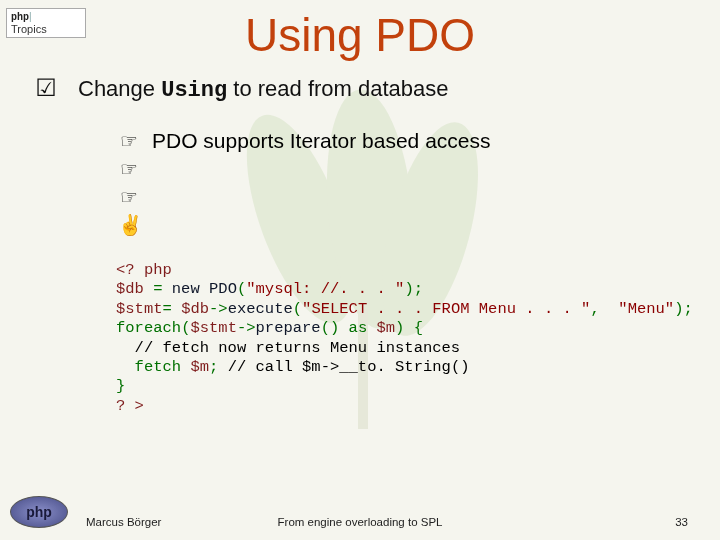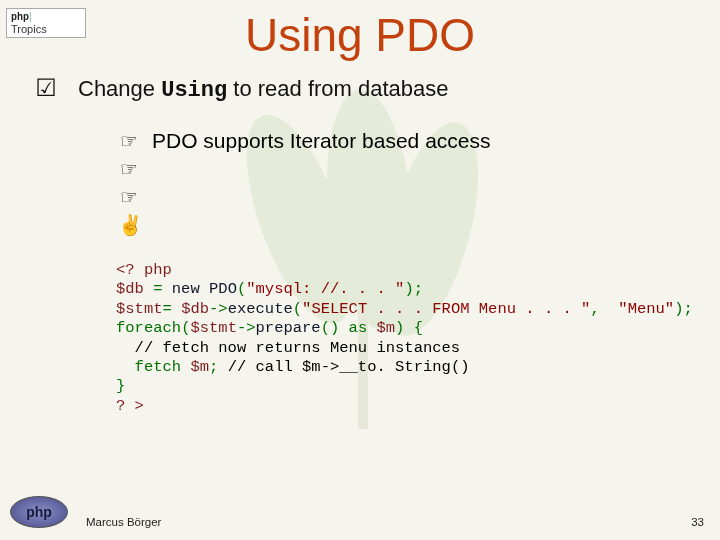--- a/index.html
+++ b/index.html
@@ -95,21 +95,21 @@
     margin-left: 10px;
     background: radial-gradient(ellipse at center, #8a8fc9 0%, #5a5f99 70%, #484c7c 100%);
     border-radius: 50% / 50%;
     display: flex; align-items: center; justify-content: center;
     color: #1a1a3a; font-weight: bold; font-size: 14px;
     font-family: Verdana, sans-serif;
     border: 1px solid #555;
   }
   .author { margin-left: 18px; }
   .mid { position: absolute; left: 50%; transform: translateX(-50%); }
-  .pagenum { position: absolute; right: 16px; }
+  .pagenum { position: absolute; right: 32px; }
 </style>
 </head>
 <body>
 
 <svg class="bg-leaf" width="300" height="360" viewBox="0 0 300 360">
   <g fill="#9bbf7a">
     <ellipse cx="90" cy="140" rx="40" ry="110" transform="rotate(-20 90 140)"></ellipse>
     <ellipse cx="160" cy="130" rx="42" ry="120" transform="rotate(-5 160 130)"></ellipse>
     <ellipse cx="220" cy="150" rx="40" ry="110" transform="rotate(15 220 150)"></ellipse>
     <rect x="148" y="230" width="10" height="120" fill="#a8b080"></rect>
@@ -155,14 +155,15 @@
 <span class="kw">  fetch </span><span class="c1">$m</span><span class="kw">; </span><span class="fn">// call $m-&gt;__to. String()</span>
 <span class="kw">}</span>
 <span class="c1">? &gt;</span></div>
 </div>
 
 <div class="footer">
   <div class="php-logo">
       <span>php</span>
     </div>
   <span class="author">Marcus Börger</span>
+  <span class="mid">From engine overloading to SPL</span>
   <span class="pagenum">33</span>
 </div>
 
 </body></html>

